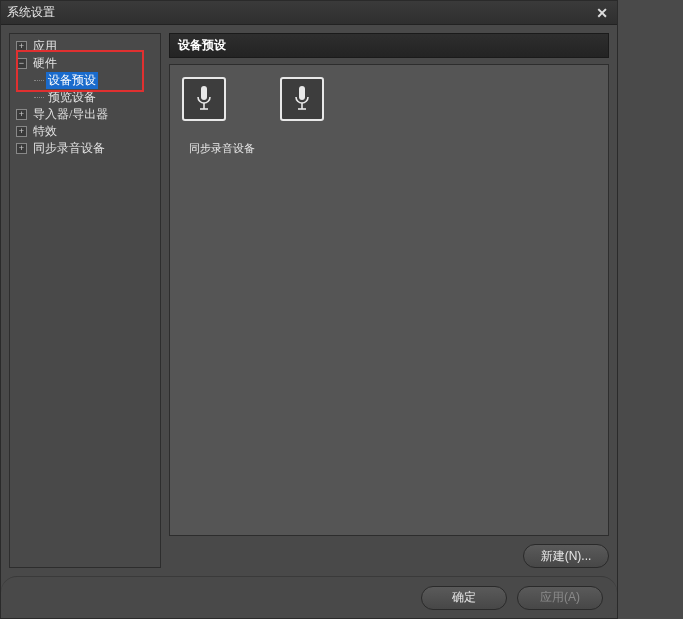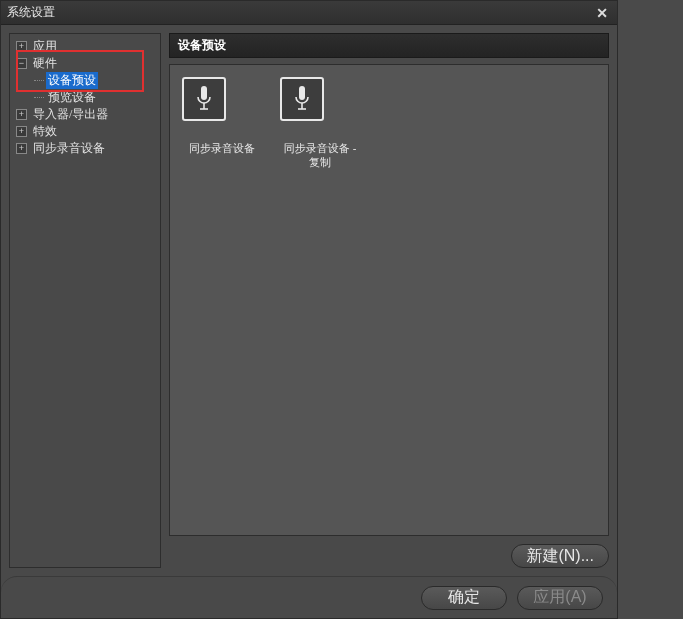--- a/index.html
+++ b/index.html
@@ -25,21 +25,21 @@
 .main { flex: 1; display: flex; flex-direction: column; gap: 6px; }
 .panel-title { background: linear-gradient(#2e2e2e,#232323); border: 1px solid #1a1a1a; color: #fff; font-size: 12px; font-weight: bold; padding: 3px 8px; }
 
 .content-area { flex: 1; border: 1px solid #2d2d2d; background: #555555; padding: 12px; display: flex; align-content: flex-start; flex-wrap: wrap; gap: 18px; }
 
 .preset { width: 80px; display: flex; flex-direction: column; gap: 20px; cursor: pointer; }
 .preset-icon { width: 44px; height: 44px; border: 2px solid #e8e8e8; border-radius: 3px; background: #3d3d3d; display: flex; align-items: center; justify-content: center; }
 .preset-label { color: #e8e8e8; font-size: 11px; text-align: center; line-height: 14px; word-break: break-all; }
 
 .button-row { display: flex; justify-content: flex-end; gap: 8px; padding: 2px 0 0 0; }
-.btn { min-width: 86px; height: 24px; background: linear-gradient(#5a5a5a,#474747); border: 1px solid #2a2a2a; border-radius: 12px; color: #e6e6e6; font-size: 16px; display: flex; align-items: center; justify-content: center; cursor: pointer; padding: 0 14px; }
+.btn { min-width: 86px; height: 24px; background: linear-gradient(#5a5a5a,#474747); border: 1px solid #2a2a2a; border-radius: 12px; color: #e6e6e6; font-size: 12px; display: flex; align-items: center; justify-content: center; cursor: pointer; padding: 0 14px; }
 .btn.disabled { color: #8a8a8a; cursor: default; }
 
 .footer { height: 42px; display: flex; align-items: center; justify-content: flex-end; gap: 10px; padding: 0 14px; background: #494949; border-top: 1px solid #3a3a3a; border-radius: 16px; }
 
 svg.mic { width: 20px; height: 28px; }
 </style>
 </head>
 <body>
 
 <div class="window">
@@ -99,21 +99,20 @@
         </div>
         <div class="preset">
           <div class="preset-icon">
             <svg class="mic" viewBox="0 0 20 28">
                 <rect x="7" y="1" width="6" height="14" rx="3" fill="#e8e8e8"></rect>
                 <path d="M4 12 a6 6 0 0 0 12 0" stroke="#e8e8e8" stroke-width="1.6" fill="none"></path>
                 <line x1="10" y1="18" x2="10" y2="24" stroke="#e8e8e8" stroke-width="1.6"></line>
                 <line x1="6" y1="24" x2="14" y2="24" stroke="#e8e8e8" stroke-width="1.6"></line>
               </svg>
           </div>
-          <div class="preset-label">同步录音设备 - 复制</div>
         </div>
       </div>
 
       <div class="button-row">
         <div class="btn">新建(N)...</div>
       </div>
     </div>
 
   </div>
 

